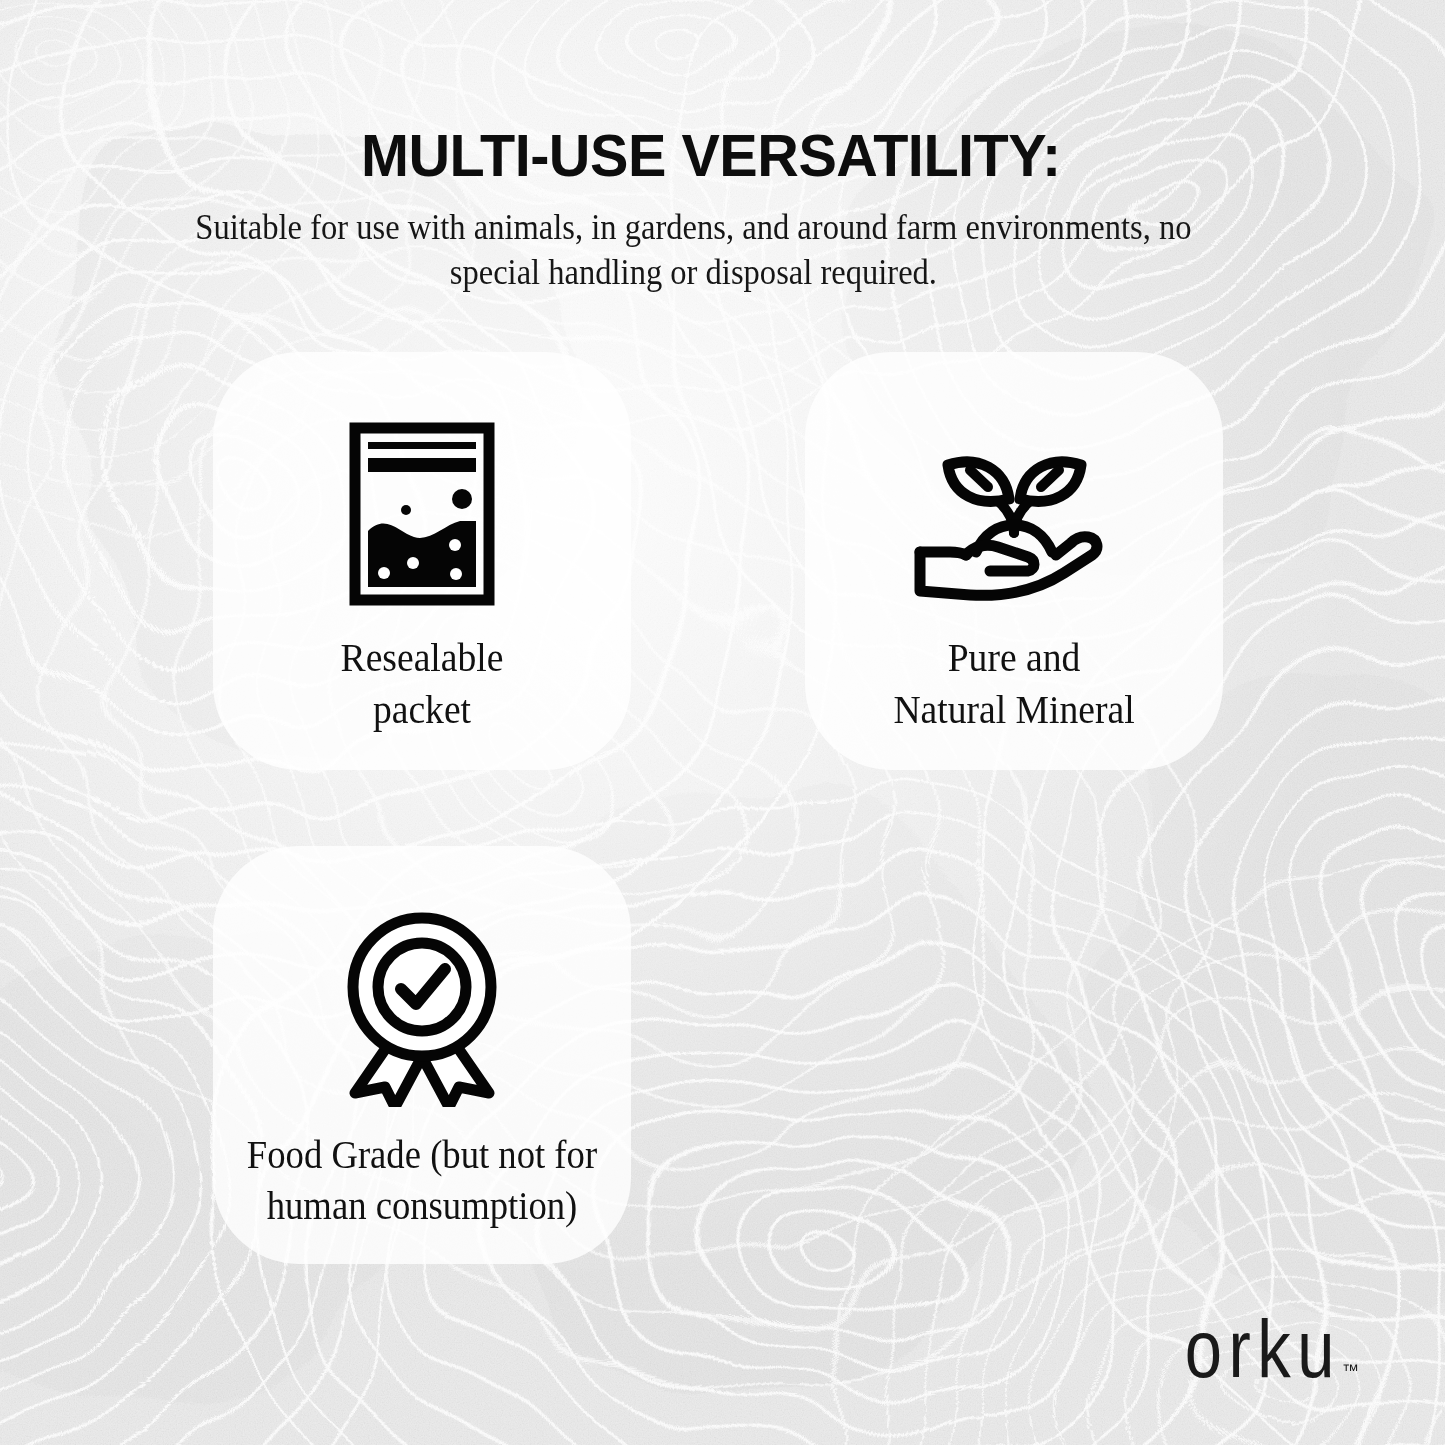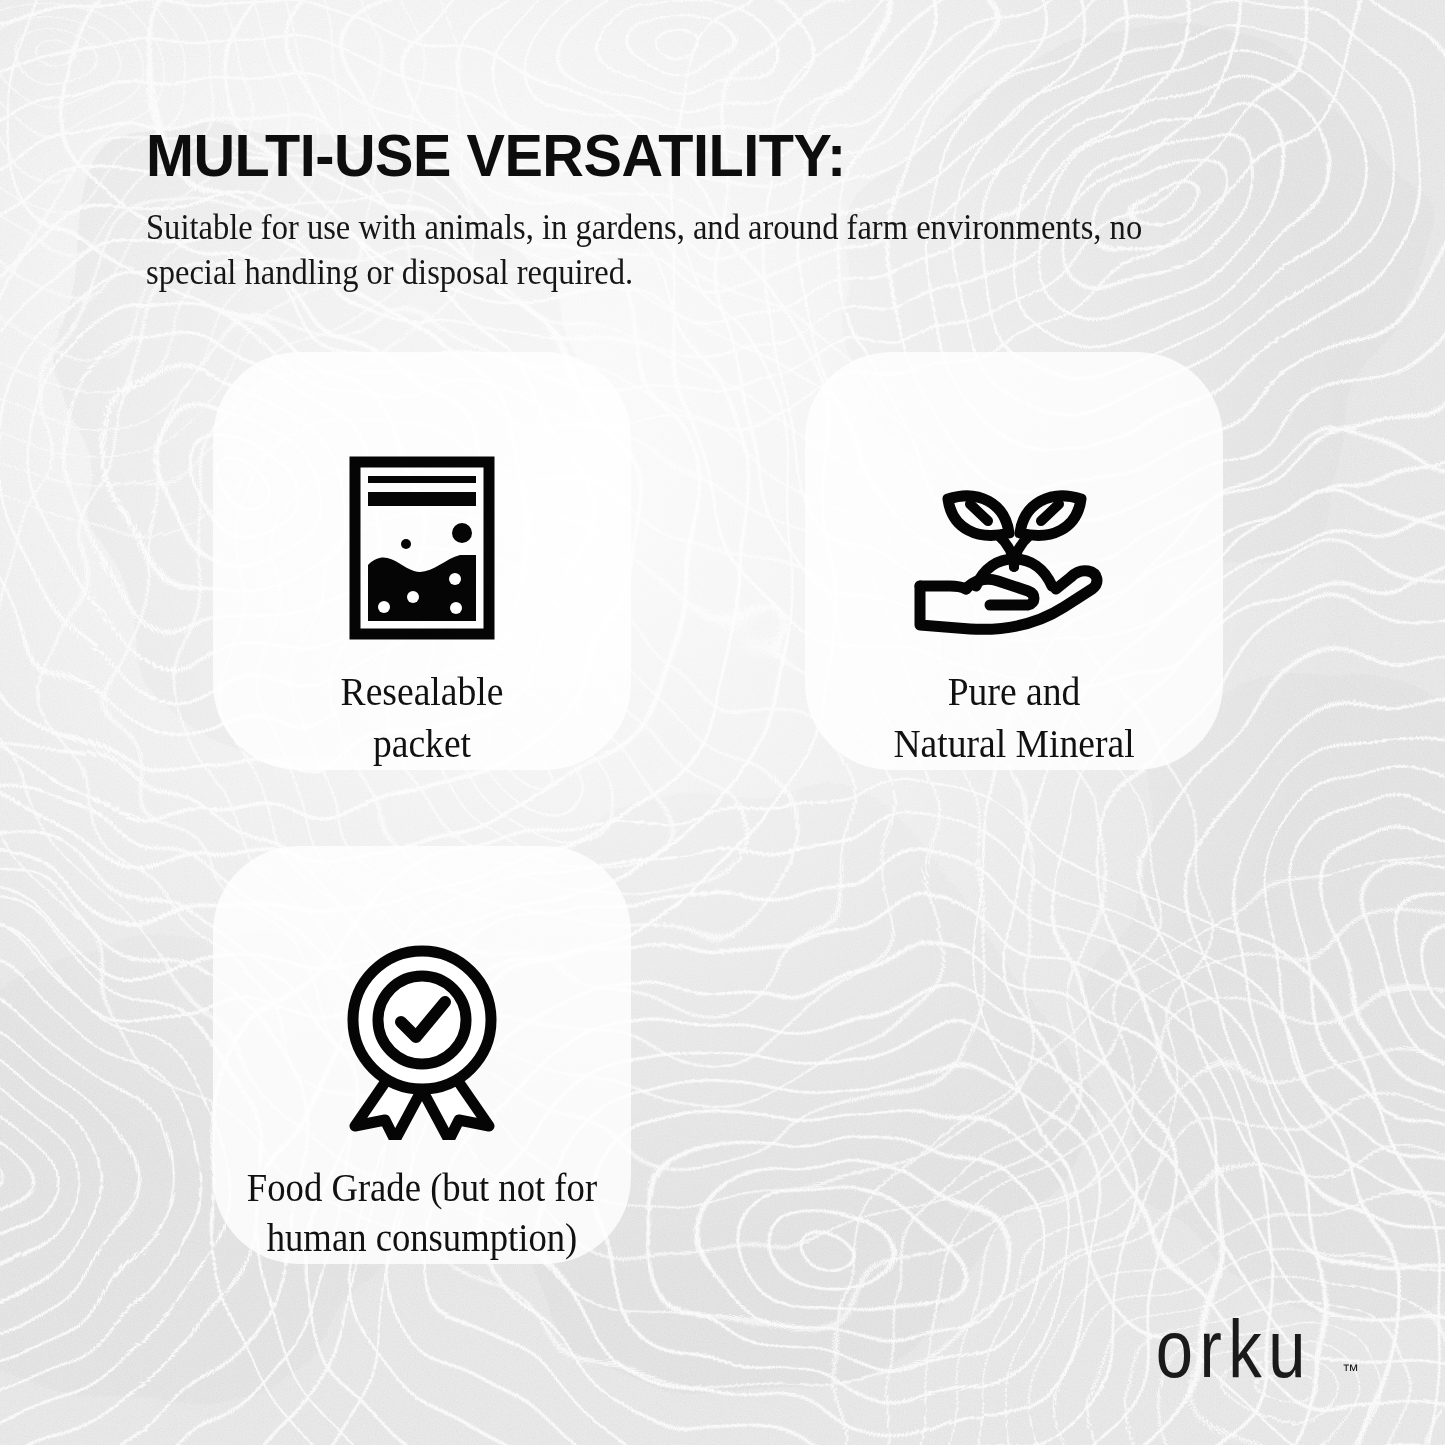--- a/index.html
+++ b/index.html
@@ -26,21 +26,21 @@
     mix-blend-mode:multiply;
   }
   #bg-vignette {
     position:absolute; inset:0;
     background:radial-gradient(ellipse 85% 85% at 40% 35%, rgba(255,255,255,.75) 0%, rgba(255,255,255,0) 65%);
   }
 
   
   #page { position:absolute; inset:0; z-index:2; }
 
-  #header { position:absolute; left:146px; top:126px; width:1160px; }
+  #header { position:absolute; left:154px; top:126px; width:1160px;text-align:center; }
   #headline {
     font-family:"Liberation Sans", sans-serif;
     font-weight:bold;
     font-size:60px;
     letter-spacing:-0.5px;
     color:#0d0d0d;
     line-height:1.0;
     transform:scaleX(.96);
     transform-origin:left center;
     white-space:nowrap;
@@ -68,21 +68,21 @@
     filter:blur(.2px);
   }
   .card.r0 { top:0; }
   .card.r1 { top:494px; }
   .card.c0 { left:0; }
   .card.c1 { left:592px; }
 
   .card-inner {
     position:absolute; inset:0;
     display:flex; flex-direction:column;
-    align-items:center; justify-content:flex-end;
+    align-items:center; justify-content:flex-start;
     filter:none;
   }
 
   .icon-wrap {
     height:200px;
     margin-top:62px;
     display:flex; align-items:center; justify-content:center;
   }
   .card.r1 .icon-wrap { margin-top:58px; height:210px; }
 
@@ -95,21 +95,21 @@
     line-height:1.30;
     color:#111;
     transform:scaleX(.94);
   }
   .card.r1 .card-label { margin-top:16px; }
   .card-label.lbl-3 { font-size:39px; }
 
   
   #logo {
     position:absolute; right:86px; bottom:58px;
-    display:flex; align-items:flex-end;gap:29px;
+    display:flex; align-items:flex-end;
   }
   #logo-word {
     font-family:"Liberation Sans", sans-serif;
     font-size:72px;
     font-weight:300;
     letter-spacing:7px;
     color:#1a1a1a;
     line-height:.95;
     transform:scaleY(1.12) scaleX(.93);
     transform-origin:right bottom;

